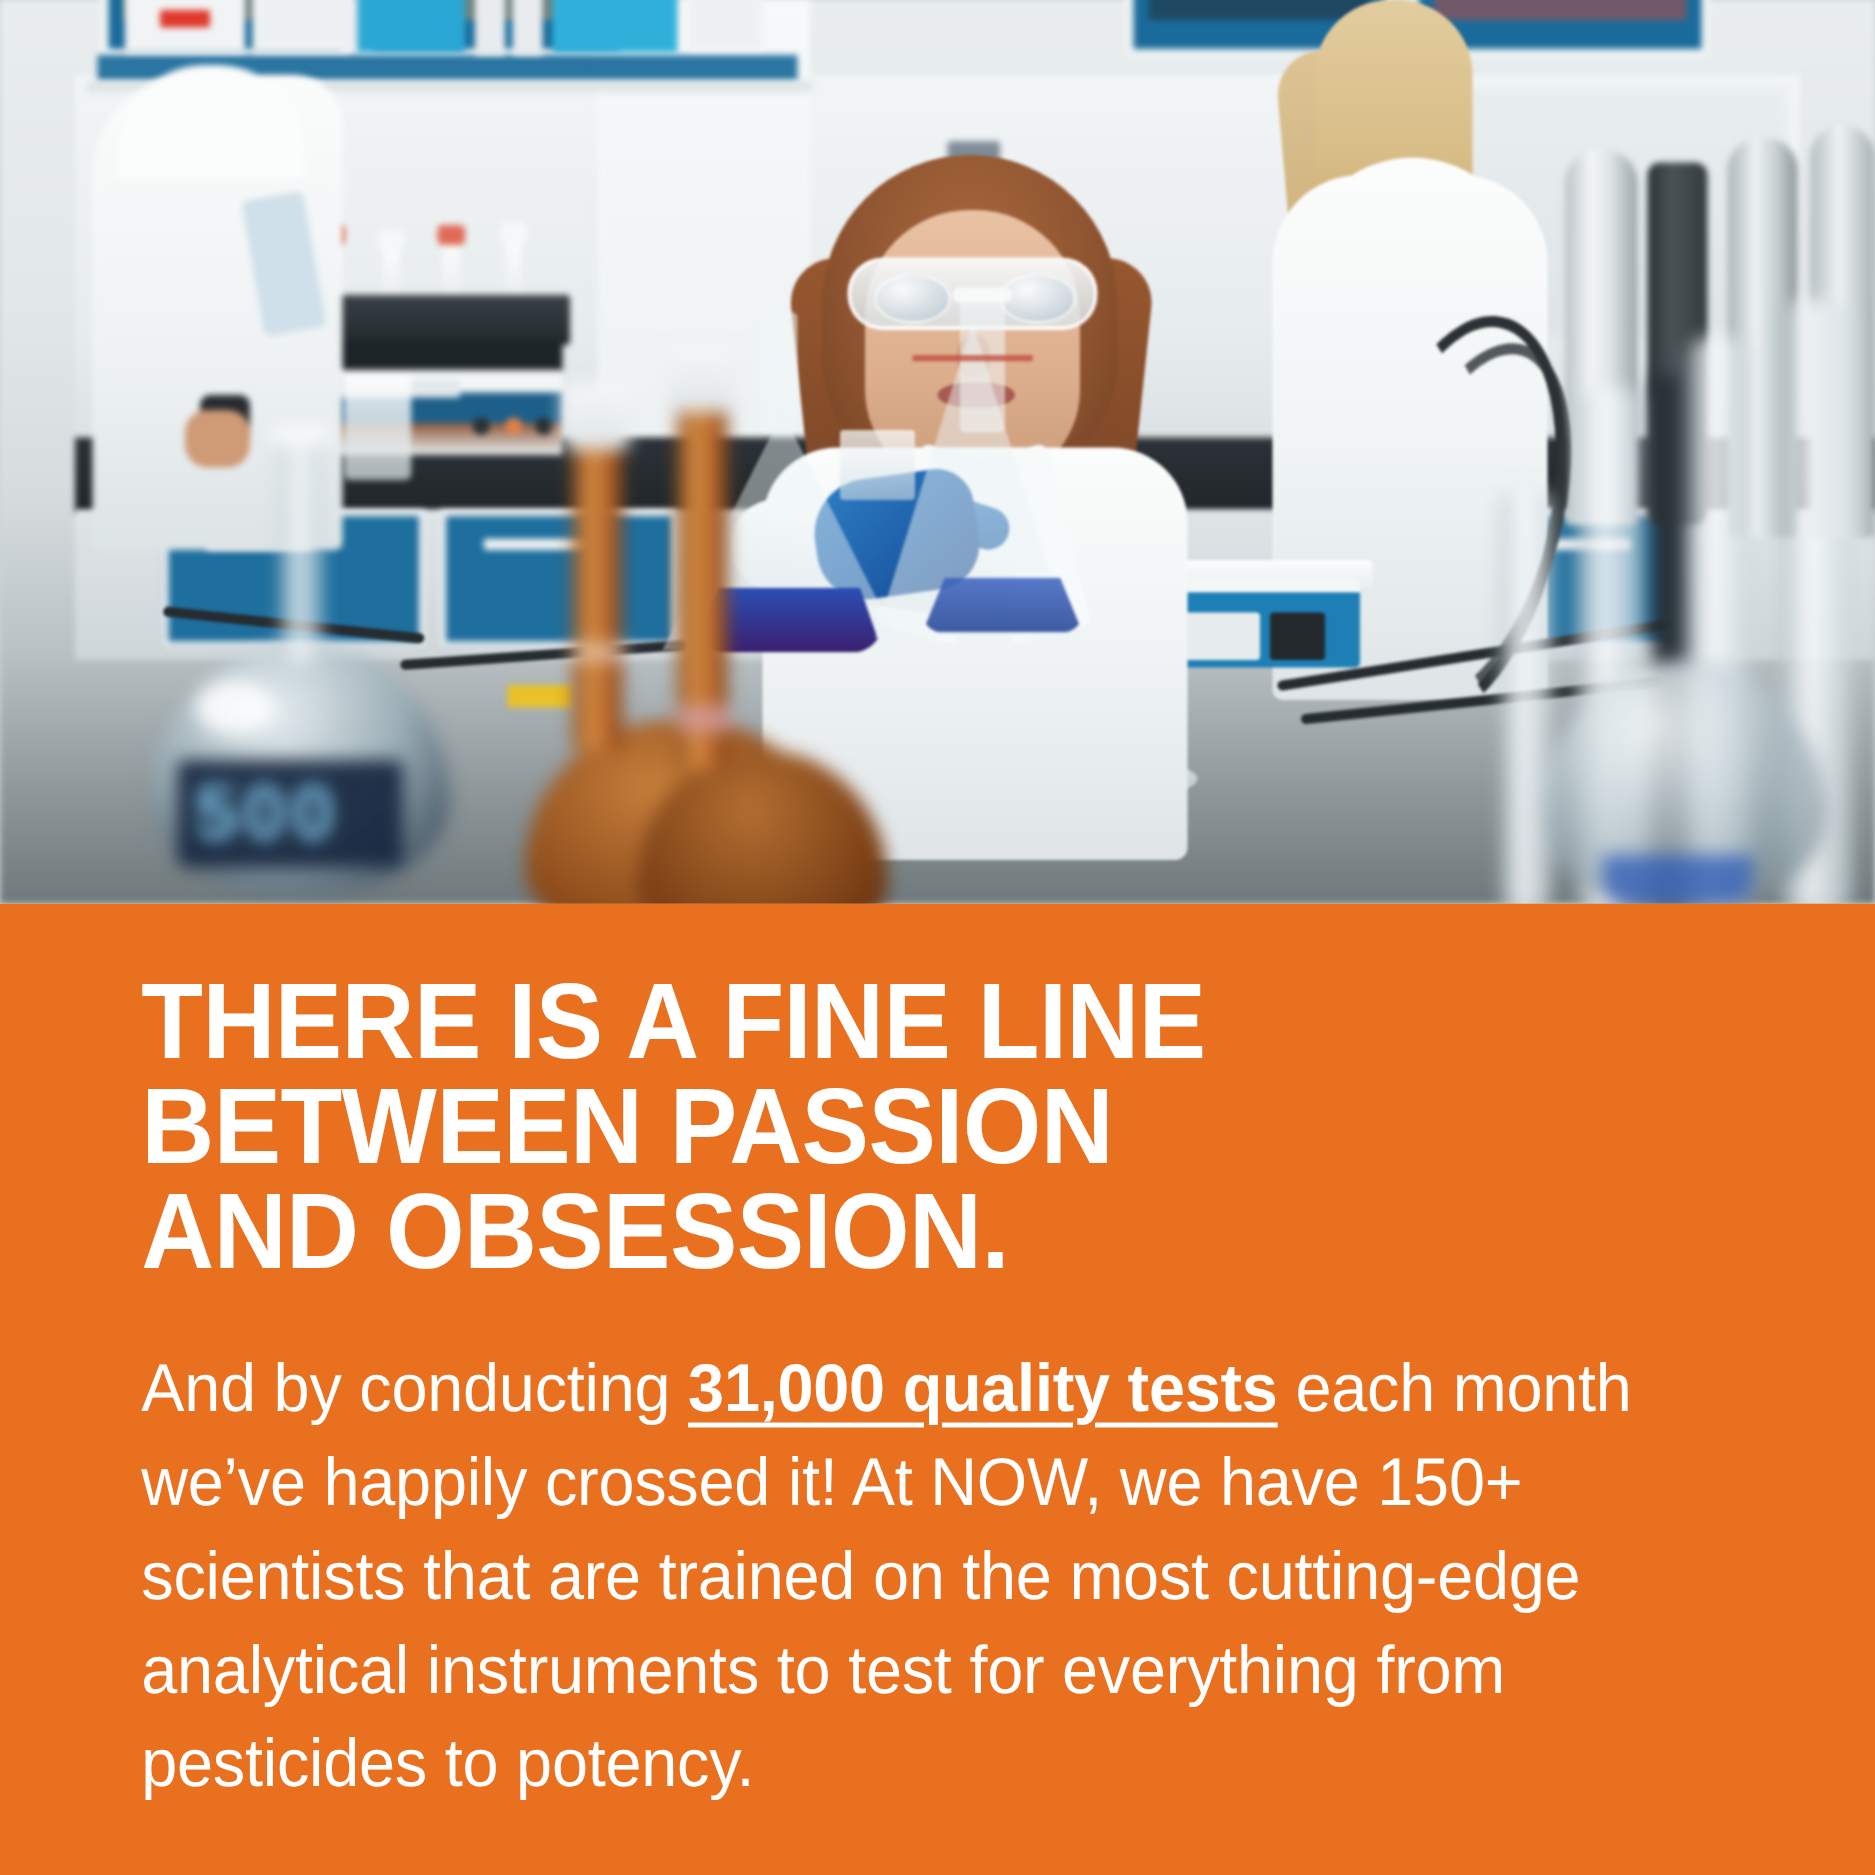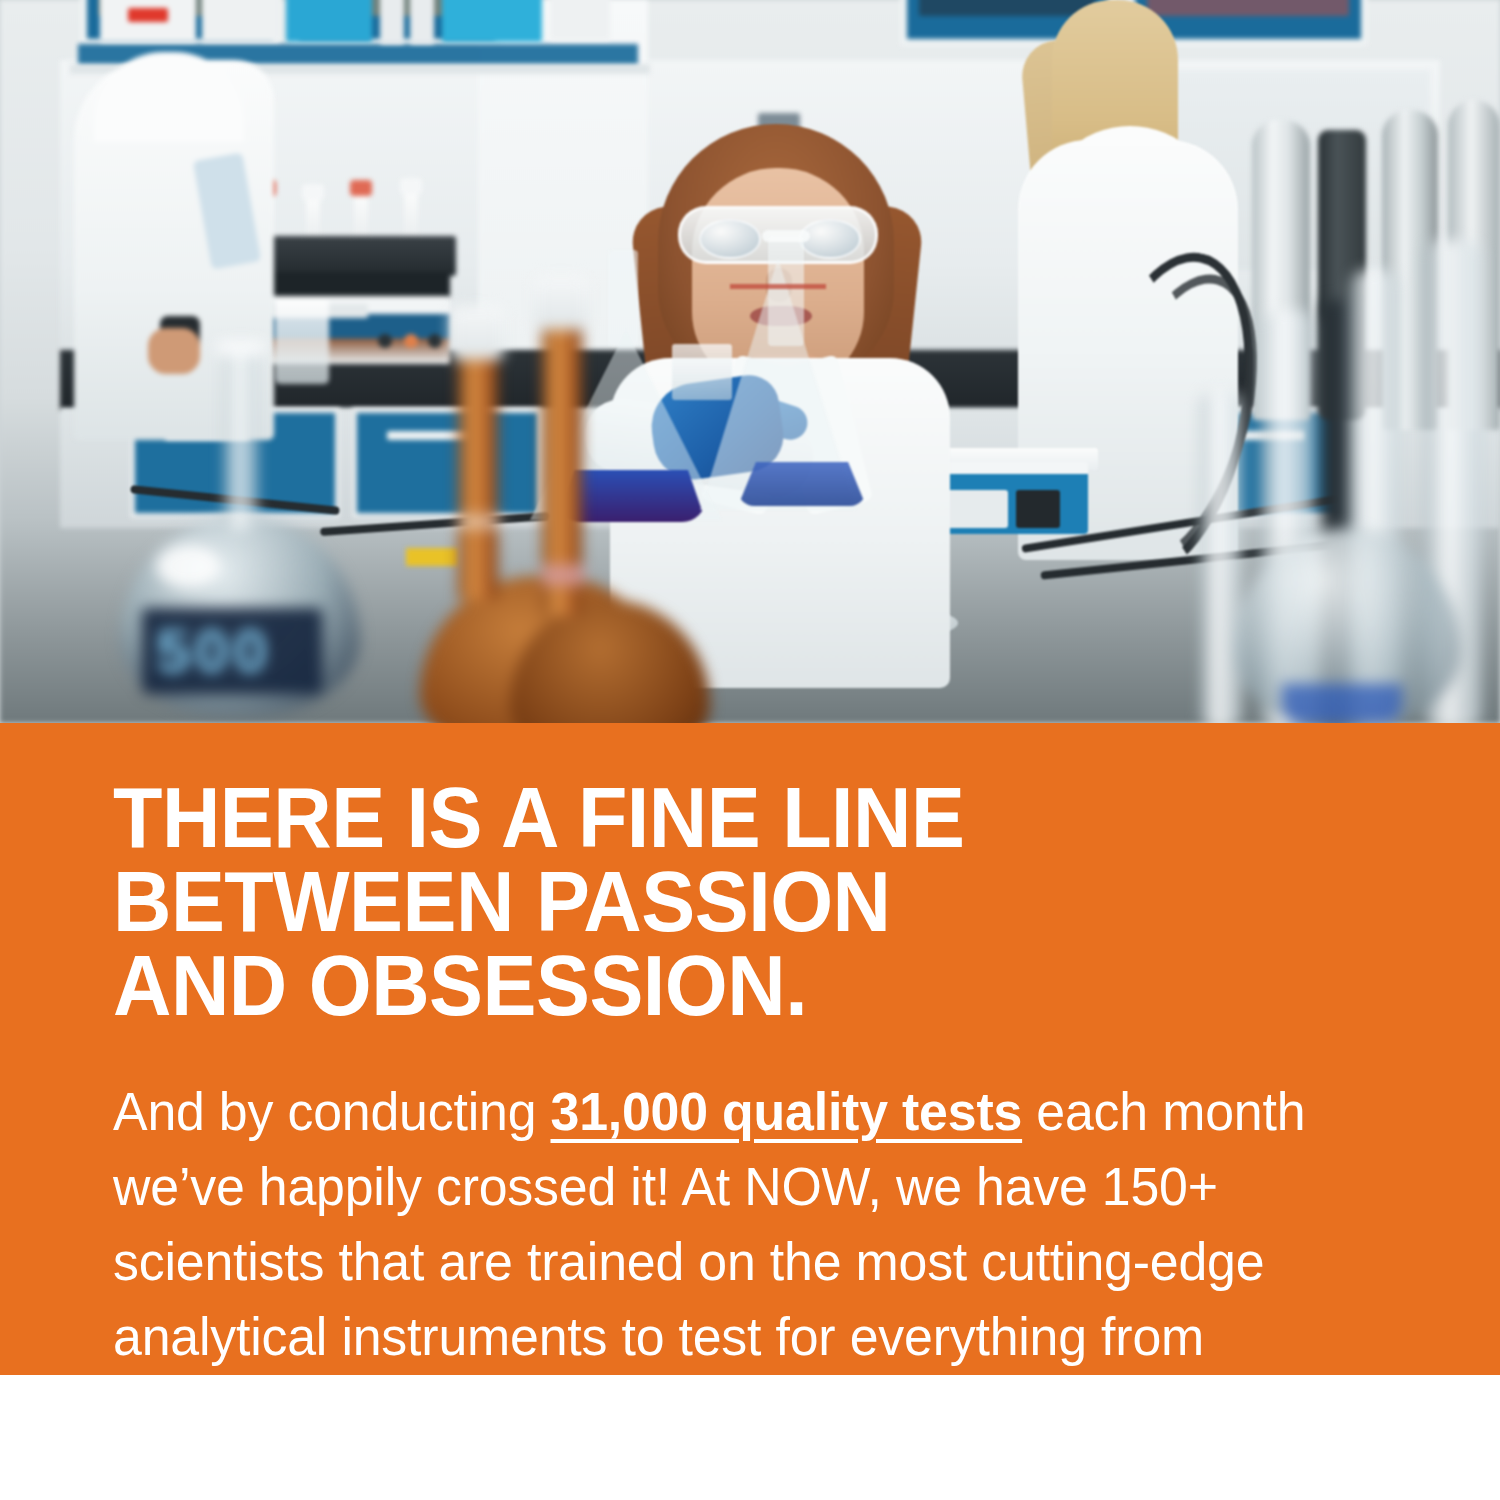--- a/index.html
+++ b/index.html
@@ -388,21 +388,21 @@
   }
   .cs-blue { position:absolute; left:92px; top:624px; width:120px; height:40px;
     background:#2e5bb8; opacity:.75; border-radius:0 0 20px 20px; }
 
   
   .room-blur { filter:blur(2.4px); }
   .mid-blur  { filter:blur(1.2px); }
 
   
   .panel {
-    position:absolute; left:0; top:723px; width:1500px; height:652px;
+    position:absolute; left:0; top:723px; width:1500px; height:777px;
     background:#e8701f;
   }
   .headline {
     position:absolute; left:113px; top:52px; width:1300px;
     color:#ffffff;
     font-family:"Liberation Sans", sans-serif;
     font-weight:700;
     font-size:86px;
     line-height:84px;
     letter-spacing:-0.5px;

